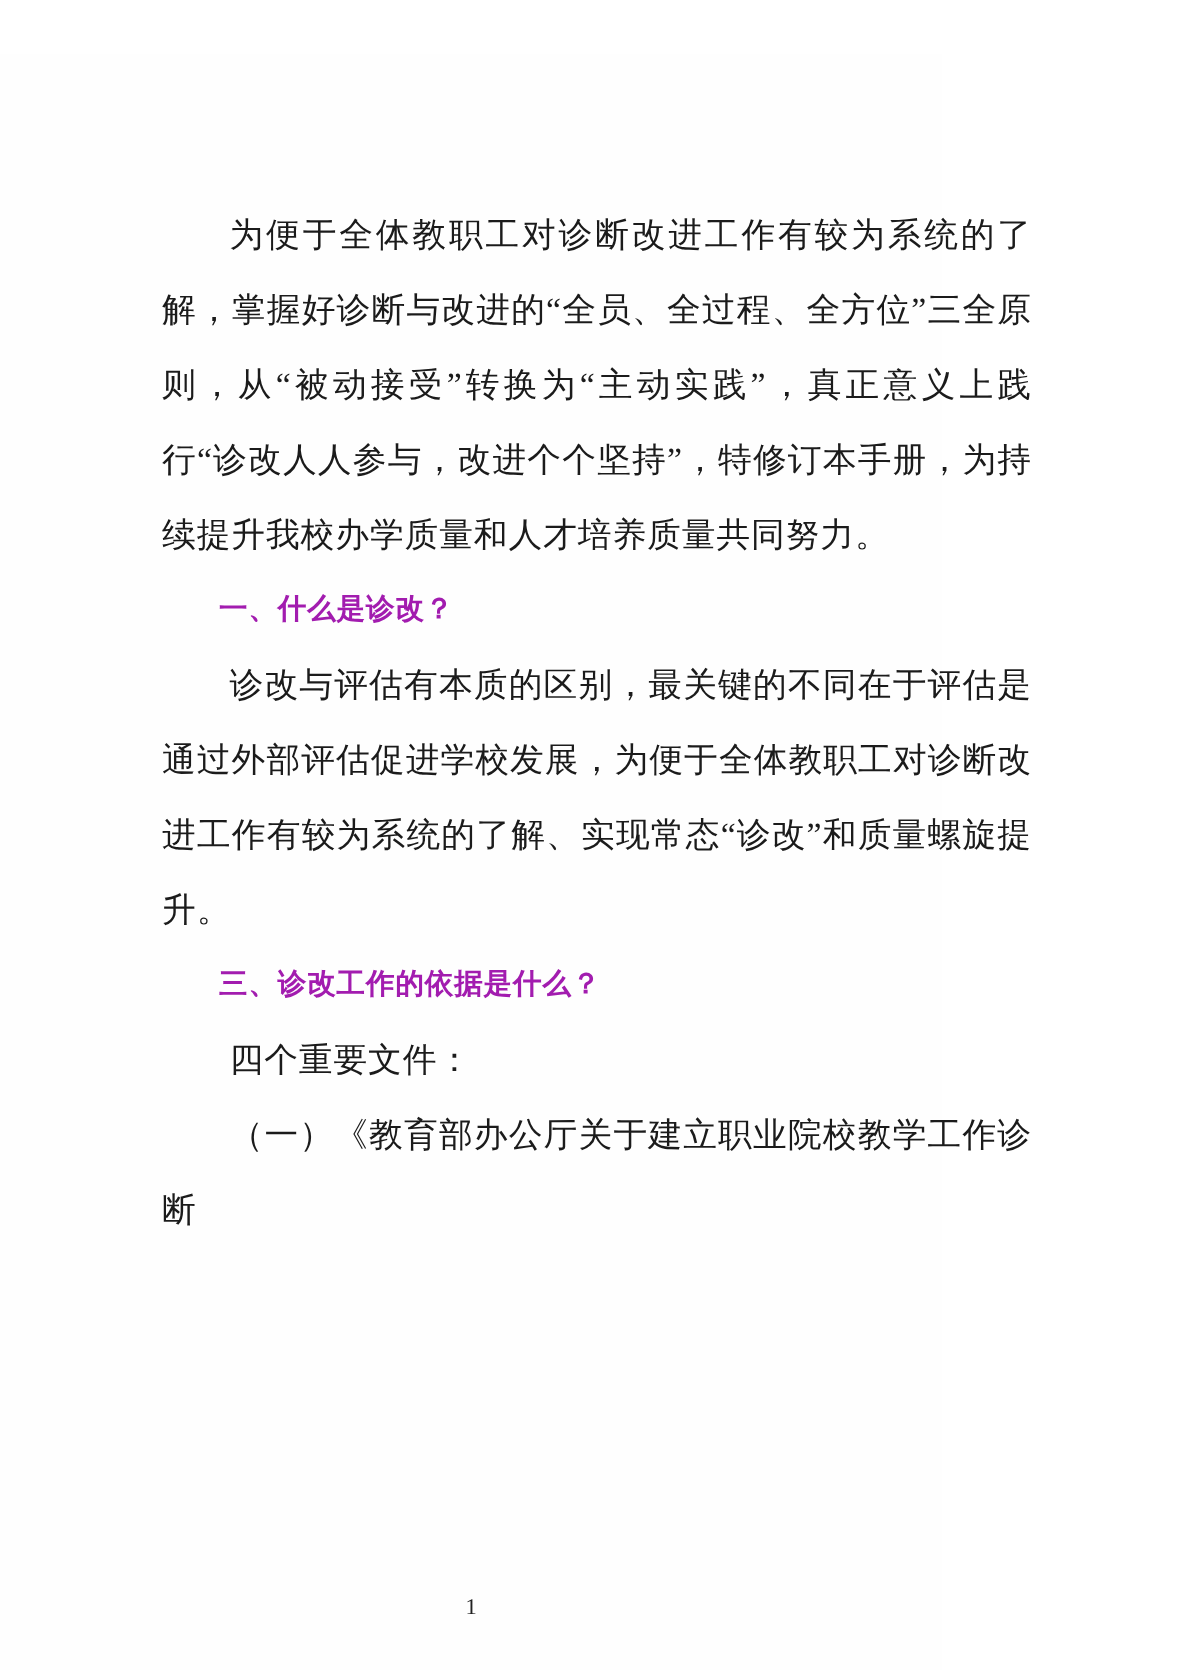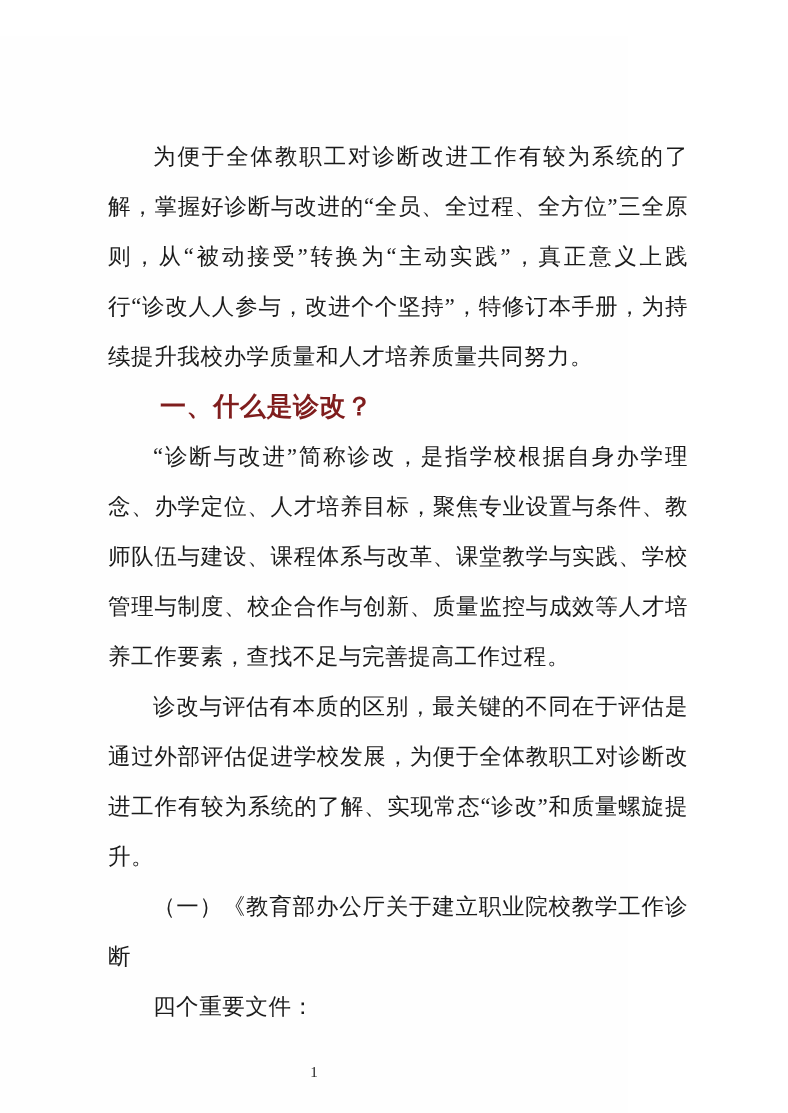--- a/index.html
+++ b/index.html
@@ -35,27 +35,27 @@
     line-height: 50px;
     letter-spacing: 0.6px;
     text-align: justify;
     text-justify: inter-ideograph;
     margin: 0 0 0 0;
     text-indent: 2em;
     color: #1b1b1b;
     font-family: "Liberation Serif", "DejaVu Serif", serif;
   }
   .heading {
-    font-size: 26px;
+    font-size: 19px;
     line-height: 50px;
     letter-spacing: 0.6px;
     font-weight: bold;
     text-indent: 2em;
     margin: 0;
-    color: #7f1d1d;
+    color: #a21caf;
   }
   .page-number {
     position: absolute;
     left: 0;
     right: 0;
     top: 1028px;
     text-align: center;
     font-size: 15px;
     color: #222222;
     font-family: "Liberation Serif", "DejaVu Serif", serif;
@@ -64,26 +64,26 @@
 </head>
 <body>
 
 <div class="page">
   <div class="content">
 
     <p class="para">为便于全体教职工对诊断改进工作有较为系统的了解，掌握好诊断与改进的“全员、全过程、全方位”三全原则，从“被动接受”转换为“主动实践”，真正意义上践行“诊改人人参与，改进个个坚持”，特修订本手册，为持续提升我校办学质量和人才培养质量共同努力。</p>
 
     <h2 class="heading">一、什么是诊改？</h2>
 
-    <p class="para">“诊断与改进”简称诊改，是指学校根据自身办学理念、办学定位、人才培养目标，聚焦专业设置与条件、教师队伍与建设、课程体系与改革、课堂教学与实践、学校管理与制度、校企合作与创新、质量监控与成效等人才培养工作要素，查找不足与完善提高工作过程。</p>
 
 
     <p class="para">诊改与评估有本质的区别，最关键的不同在于评估是通过外部评估促进学校发展，为便于全体教职工对诊断改进工作有较为系统的了解、实现常态“诊改”和质量螺旋提升。</p>
 
+    <h2 class="heading">三、诊改工作的依据是什么？</h2>
+
+    <p class="para">四个重要文件：</p>
 
     <p class="para">（一）《教育部办公厅关于建立职业院校教学工作诊断</p>
-
-    <p class="para">四个重要文件：</p>
 
   </div>
 
   <div class="page-number">1</div>
 </div>
 
 </body></html>

